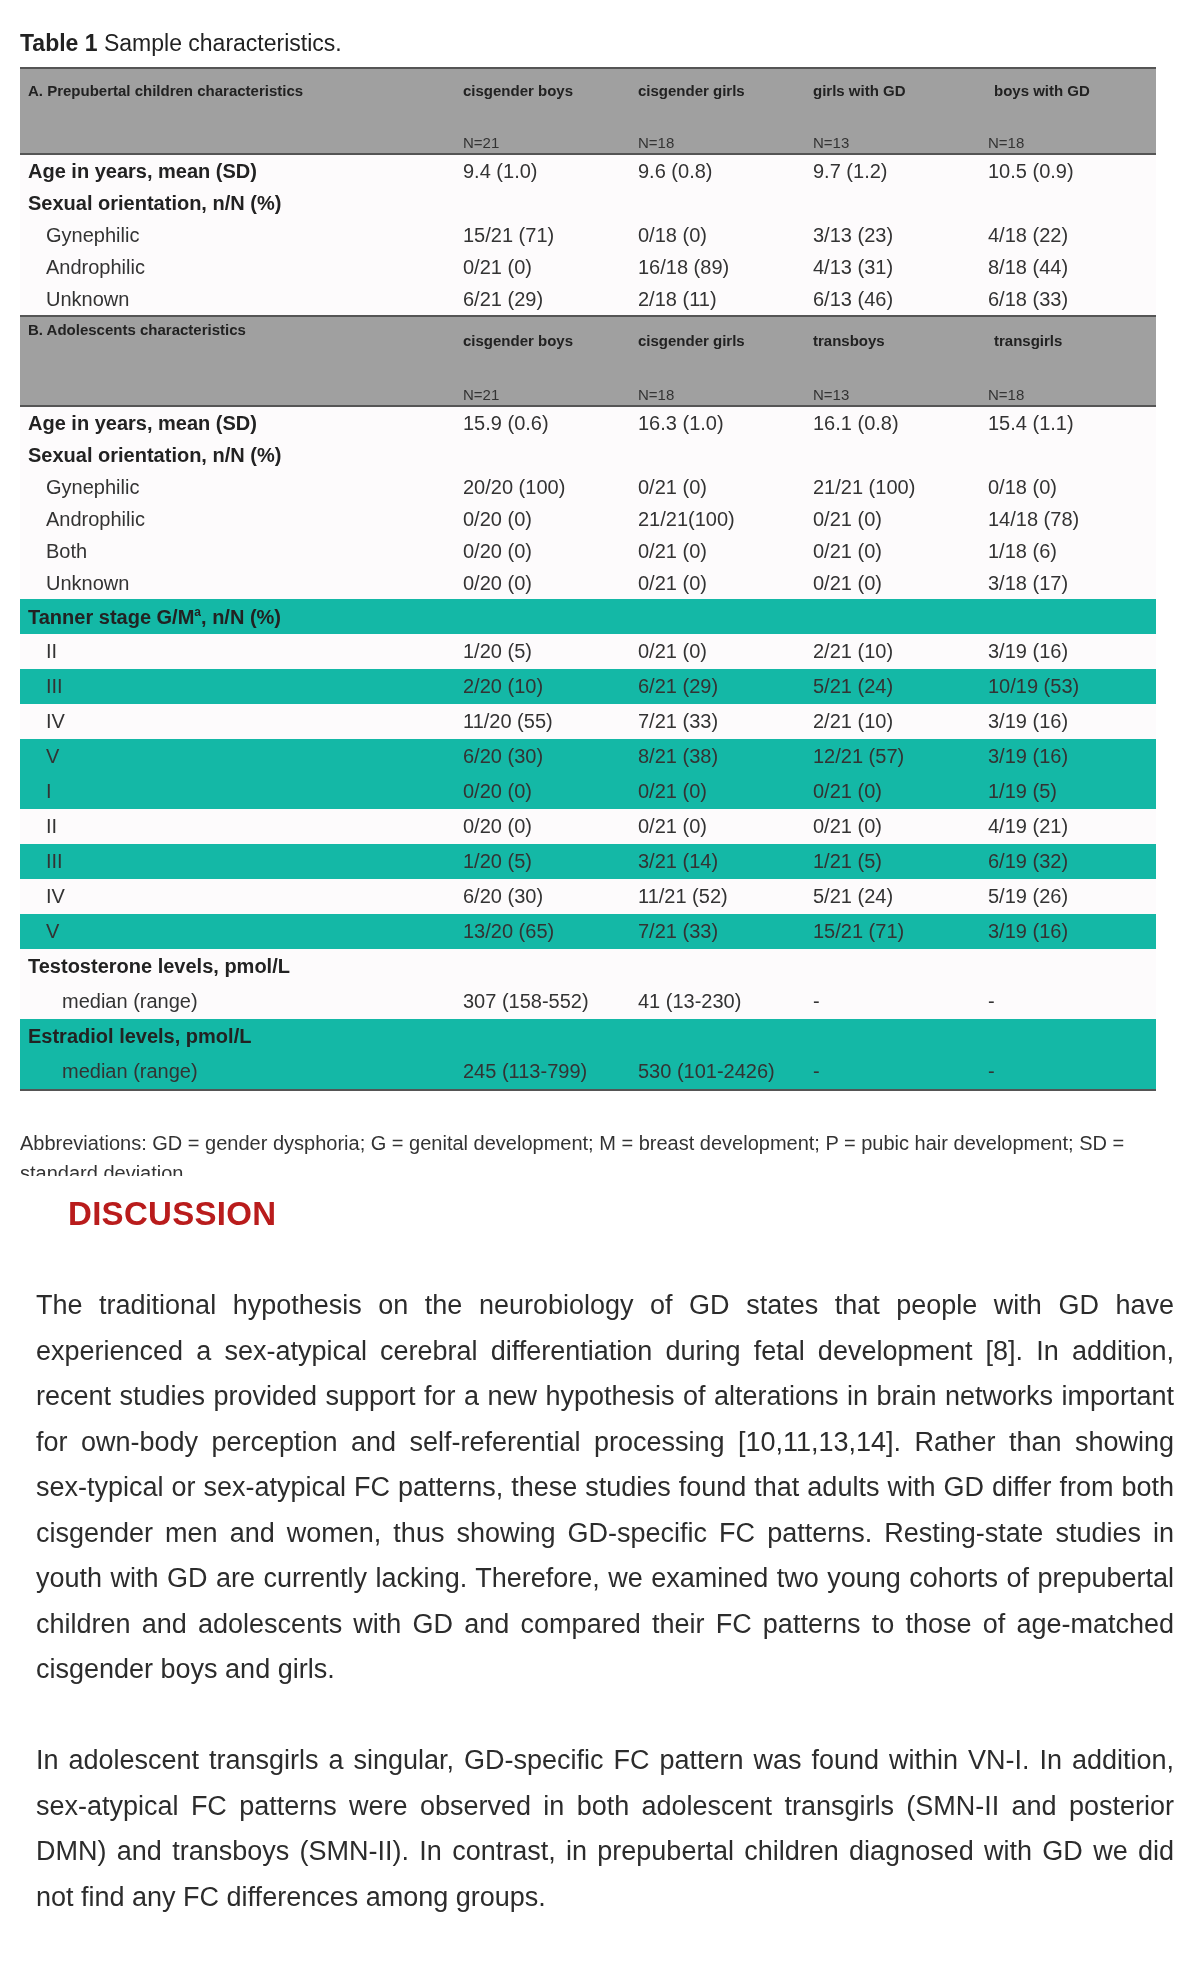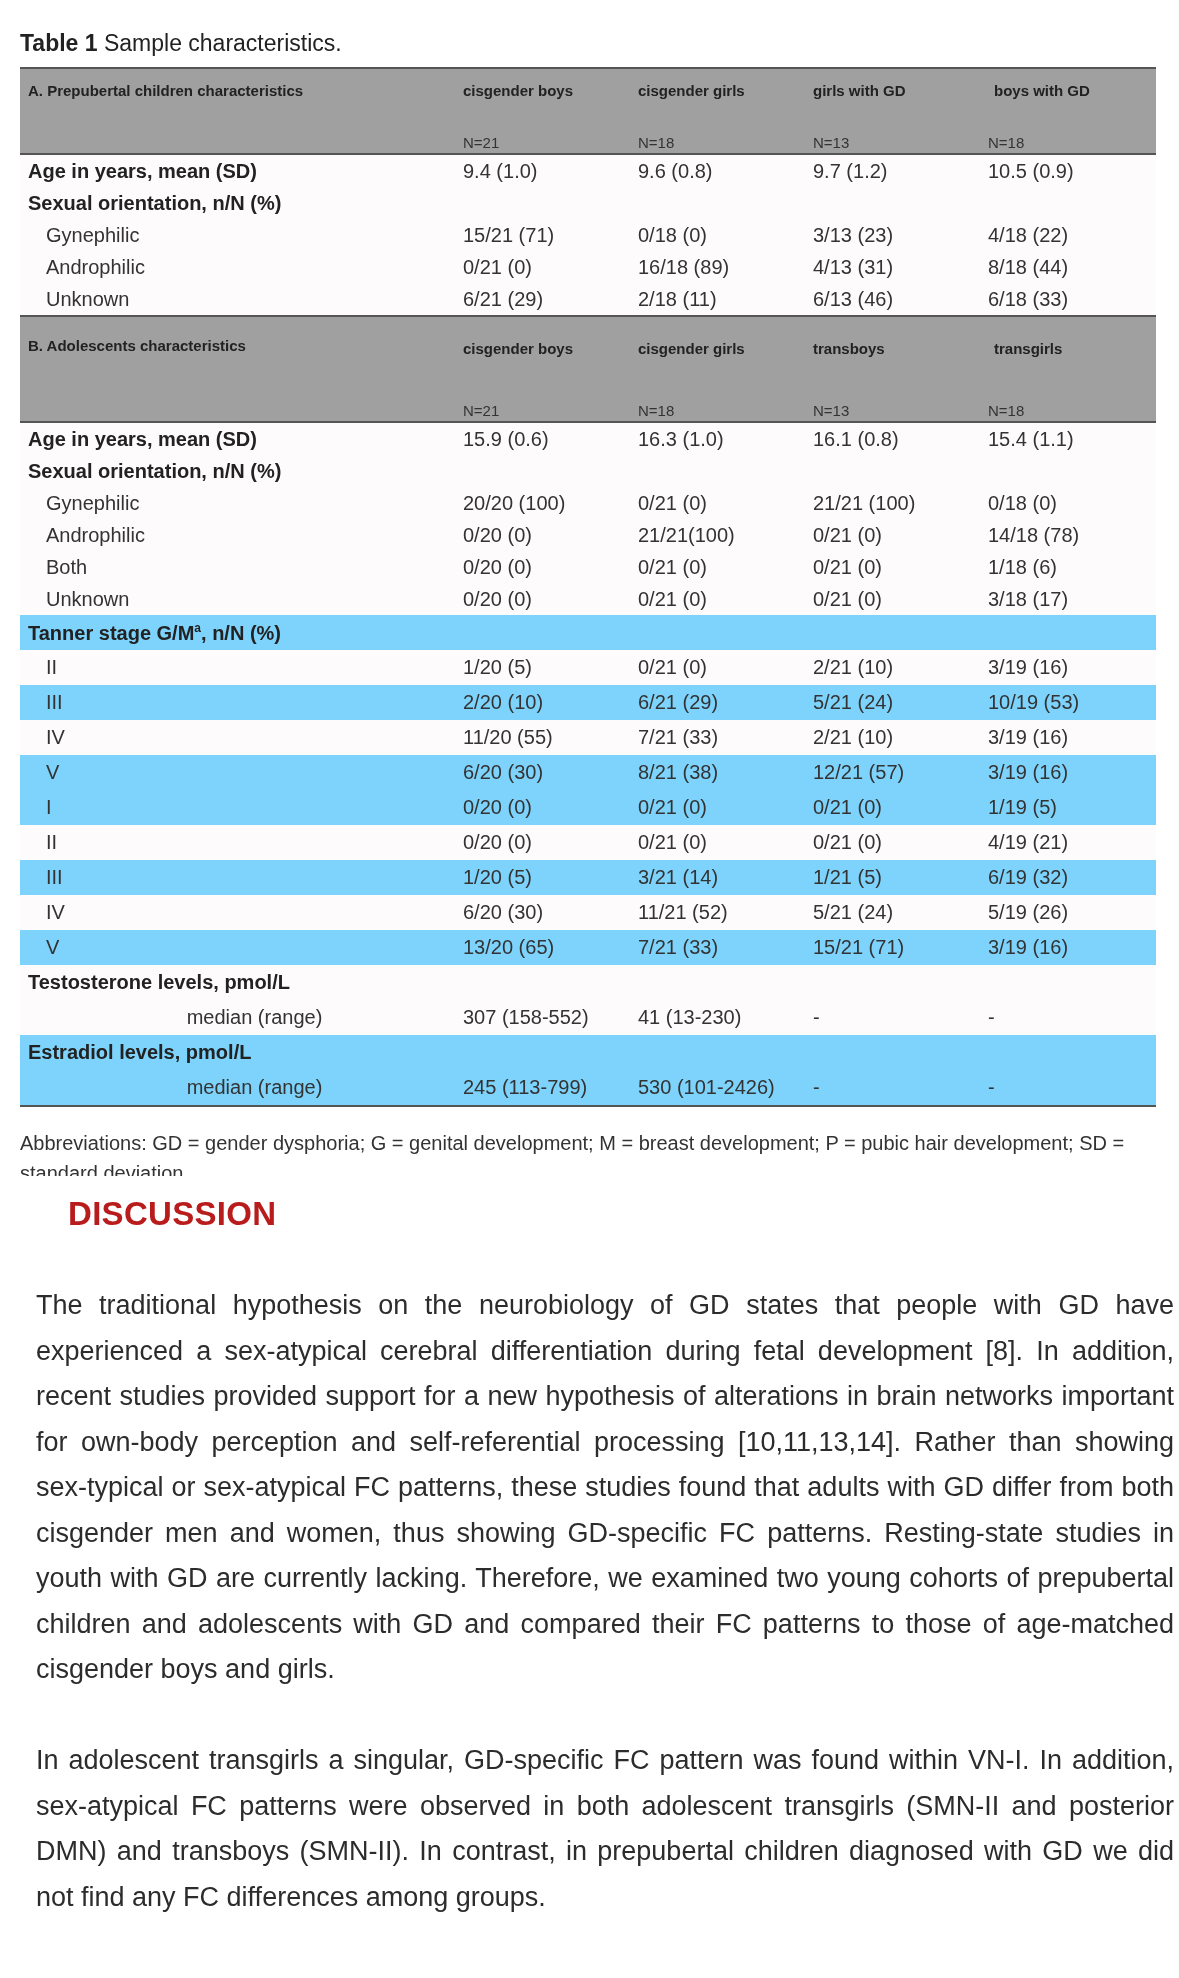--- a/index.html
+++ b/index.html
@@ -23,23 +23,23 @@
   table.t1 col.c2 { width: 175px; }
   table.t1 col.c3 { width: 175px; }
   table.t1 col.c4 { width: 176px; }
   .hdr td { background: #a0a0a0; color: #222; font-weight: 700; font-size: 15px; }
   .hdr.top td { border-top: 2px solid #555; }
   .hdr.hb td { height: 42px; vertical-align: middle; padding: 0 8px; white-space: nowrap; }
   .hdr.nrow td { font-weight: 400; color: #333; height: 40px; vertical-align: bottom; padding: 0 8px 2px 8px; border-bottom: 2px solid #555; }
   td { padding: 0 8px; height: 32px; vertical-align: middle; white-space: nowrap; }
   td.lbl { font-weight: 700; color: #222; }
   td.sub { padding-left: 26px; }
-  td.sub2 { padding-left: 42px; text-align: center; }
+  td.sub2 { padding-left: 42px; }
   tr.w td { background: #fdfbfc; }
-  tr.g td { background: #7dd3fc; }
+  tr.g td { background: #14b8a6; }
   tr.tall td { height: 35px; }
   tr.bottom td { border-bottom: 2px solid #555; }
   .abbr {
     position: absolute; left: 20px; top: 1128px; width: 1150px; height: 48px;
     overflow: hidden; font-size: 20px; line-height: 30px; color: #333;
   }
   .h2 {
     position: absolute; left: 20px; top: 1195px;
     font-size: 33px; font-weight: 700; color: #b91c1c; letter-spacing: 0.3px; margin-left: 48px;
   }
@@ -110,21 +110,21 @@
     </tr>
     <tr class="w">
       <td class="sub">Unknown</td>
       <td>6/21 (29)</td>
       <td>2/18 (11)</td>
       <td>6/13 (46)</td>
       <td>6/18 (33)</td>
     </tr>
 
     <tr class="hdr top hb">
-      <td style="vertical-align:top;padding-top:20px">B. Adolescents characteristics</td>
+      <td style="vertical-align:top;padding-top:4px">B. Adolescents characteristics</td>
       <td>cisgender boys</td>
       <td>cisgender girls</td>
       <td>transboys</td>
       <td style="padding-left:14px">transgirls</td>
     </tr>
     <tr class="hdr nrow">
       <td></td>
       <td>N=21</td>
       <td>N=18</td>
       <td>N=13</td>

